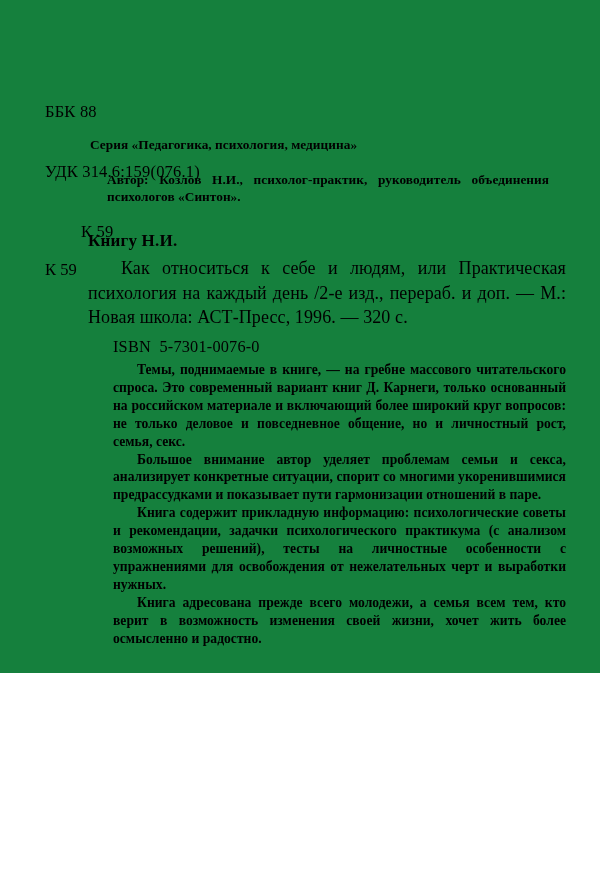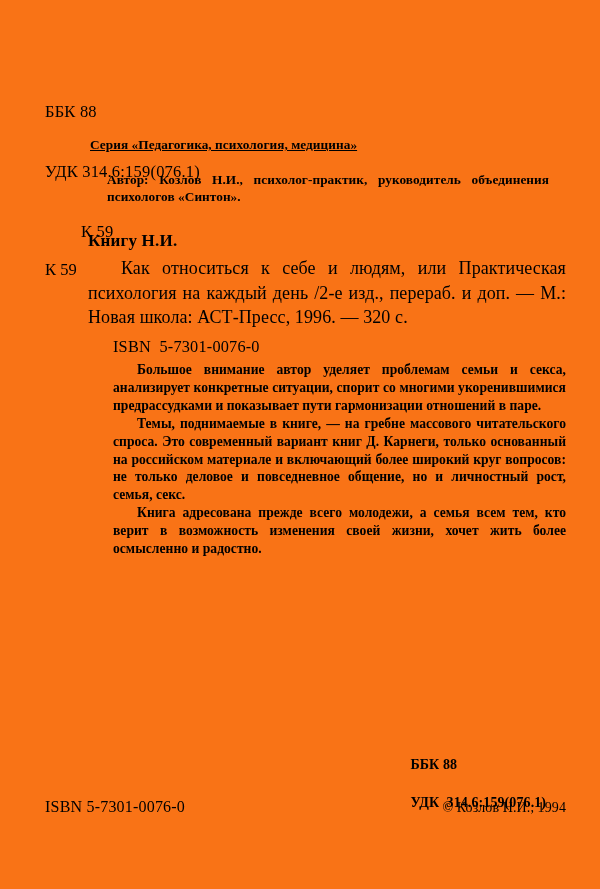--- a/index.html
+++ b/index.html
@@ -8,22 +8,22 @@
     background: #ffffff;
   }
   body {
     font-family: "Liberation Serif", "DejaVu Serif", serif;
     color: #000000;
     -webkit-font-smoothing: none;
   }
   .page {
     position: relative;
     width: 600px;
-    height: 889px;
-    background: #f97316;
+    height: 673px;
+    background: #15803d;
     overflow: hidden;
   }
 
   
   .codes {
     position: absolute;
     left: 45px;
     top: 62px;
     font-size: 16.5px;
     line-height: 20px;
@@ -39,21 +39,21 @@
     position: absolute;
     left: 90px;
     top: 136px;
     width: 476px;
     font-size: 13.3px;
     font-weight: bold;
     line-height: 17.5px;
     text-align: justify;
     letter-spacing: 0.05px;
   }
-  .meta .meta-series { margin: 0 0 5px 0; text-decoration: underline; }
+  .meta .meta-series { margin: 0 0 5px 0; }
   .meta .meta-author { margin: 17px; }
 
   
   .entry-author {
     position: absolute;
     left: 88px;
     top: 230px;
     font-size: 17px;
     font-weight: bold;
     line-height: 21px;
@@ -168,22 +168,23 @@
 
   <div class="entry-author">Книгу Н.И.</div>
   <div class="entry-mark">К 59</div>
   <div class="entry-body">
     <span>Как относиться к себе и людям, или Практическая психология на каждый день /2-е изд., перераб. и доп. — М.: Новая школа: АСТ-Пресс, 1996. — 320 с.</span>
   </div>
 
   <div class="isbn-top">ISBN  5-7301-0076-0</div>
 
   <div class="annotation">
+    <p>Темы, поднимаемые в книге, — на гребне массового читательского спроса. Это современный вариант книг Д. Карнеги, только основанный на российском материале и включающий более широкий круг вопросов: не только деловое и повседневное общение, но и личностный рост, семья, секс.</p>
     <p>Большое внимание автор уделяет проблемам семьи и секса, анализирует конкретные ситуации, спорит со многими укоренившимися предрассудками и показывает пути гармонизации отношений в паре.</p>
-    <p>Темы, поднимаемые в книге, — на гребне массового читательского спроса. Это современный вариант книг Д. Карнеги, только основанный на российском материале и включающий более широкий круг вопросов: не только деловое и повседневное общение, но и личностный рост, семья, секс.</p>
+    <p>Книга содержит прикладную информацию: психологические советы и рекомендации, задачки психологического практикума (с анализом возможных решений), тесты на личностные особенности с упражнениями для освобождения от нежелательных черт и выработки нужных.</p>
     <p>Книга адресована прежде всего молодежи, а семья всем тем, кто верит в возможность изменения своей жизни, хочет жить более осмысленно и радостно.</p>
   </div>
 
   <div class="footer-codes">
     <span>ББК 88</span><br>
     <span>УДК  314.6:159(076.1)</span>
   </div>
 
   <div class="bottom-row">
     <span class="bottom-isbn">ISBN 5-7301-0076-0</span>

